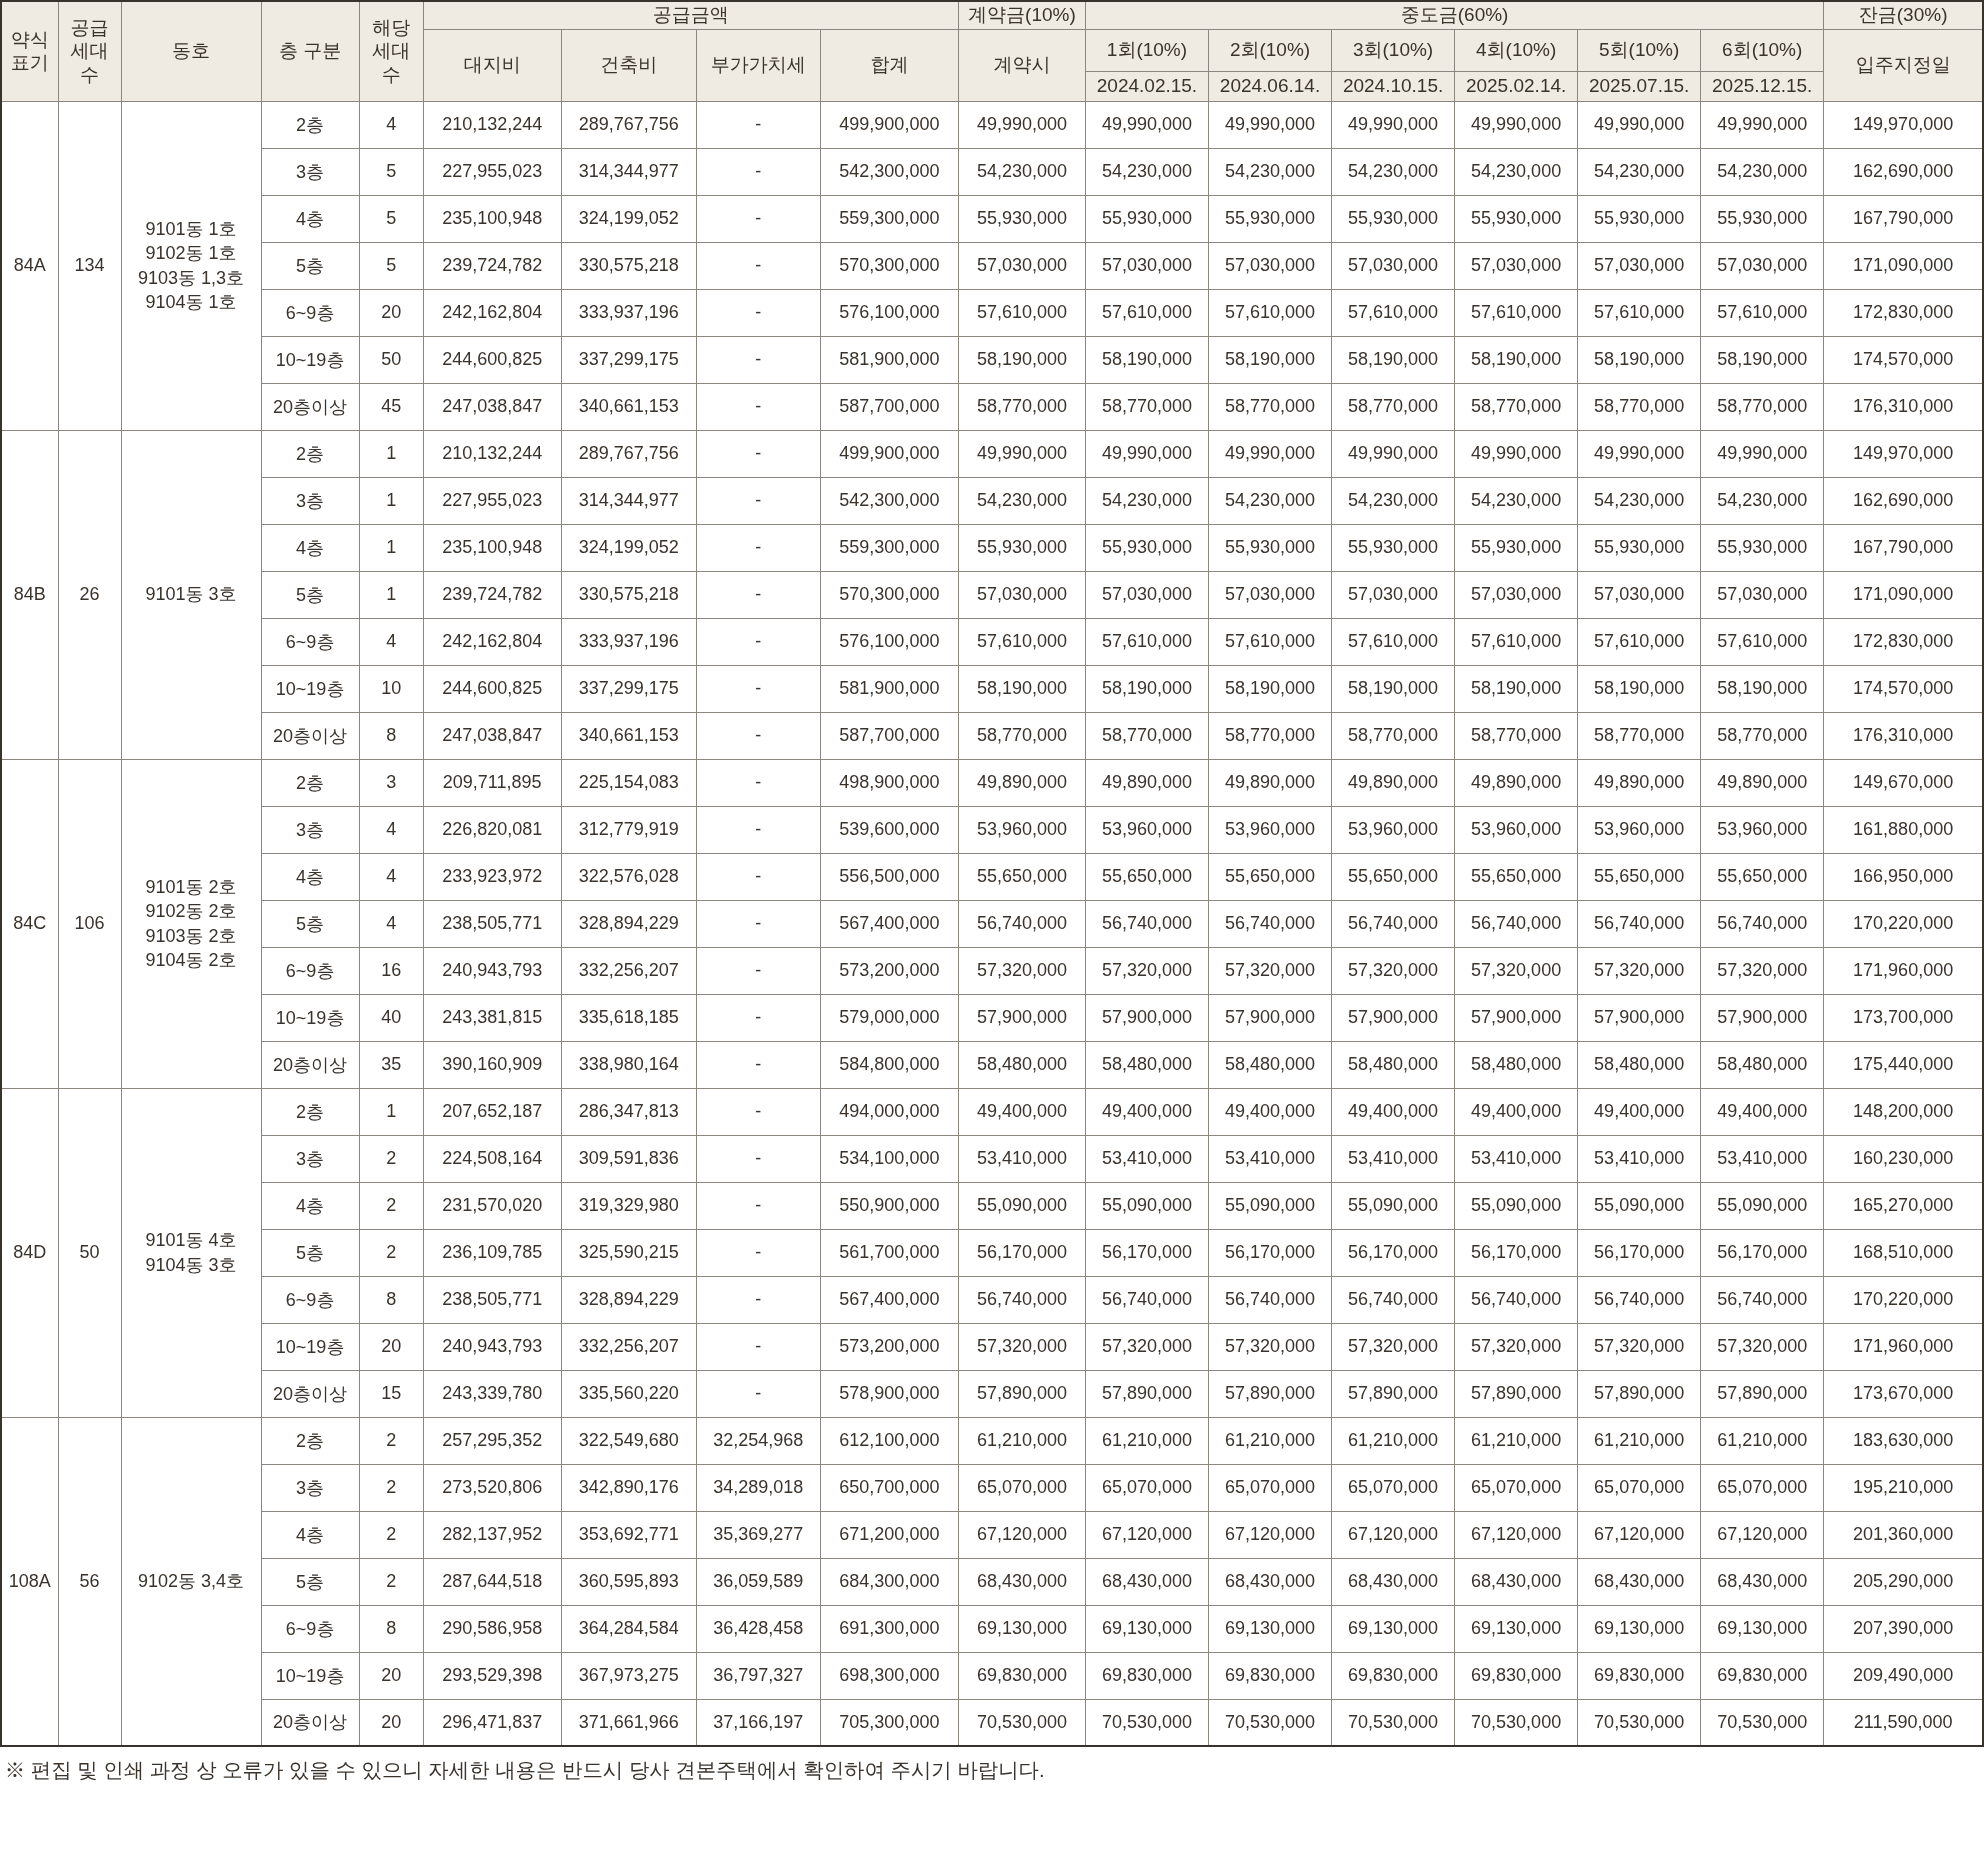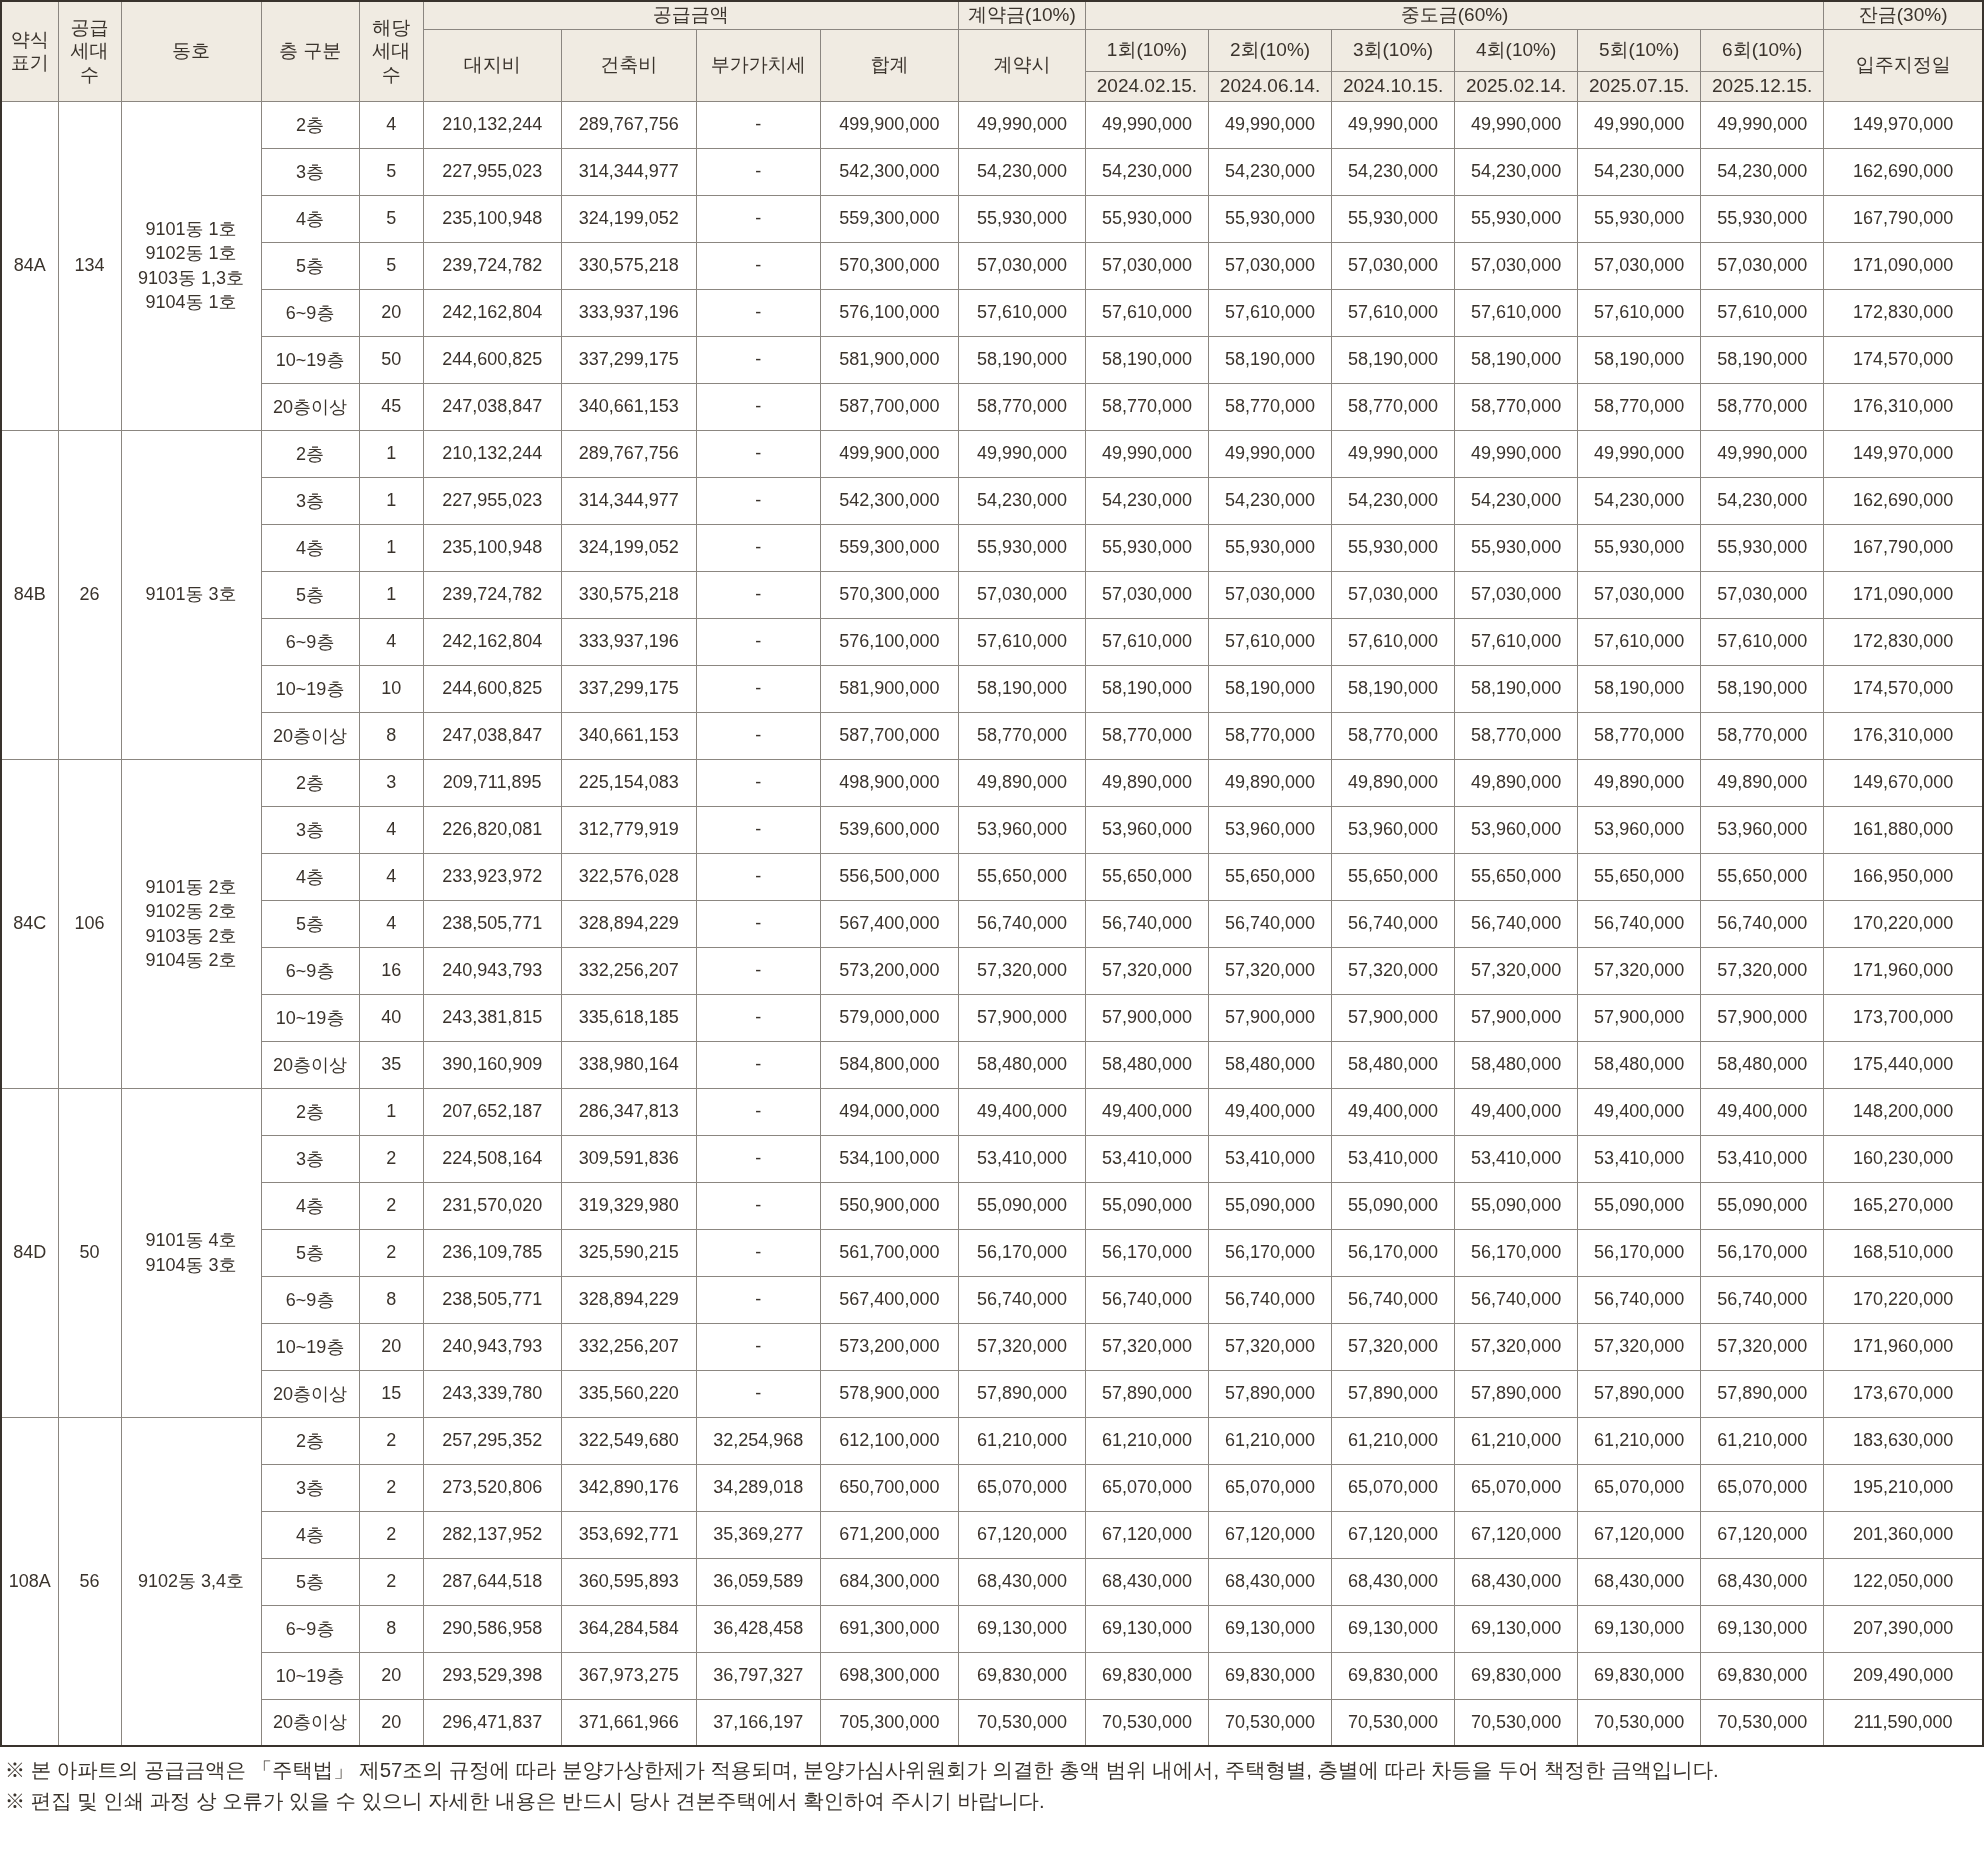--- a/index.html
+++ b/index.html
@@ -638,21 +638,21 @@
           <td>360,595,893</td>
           <td>36,059,589</td>
           <td>684,300,000</td>
           <td>68,430,000</td>
           <td>68,430,000</td>
           <td>68,430,000</td>
           <td>68,430,000</td>
           <td>68,430,000</td>
           <td>68,430,000</td>
           <td>68,430,000</td>
-          <td>122,050,000</td>
+          <td>205,290,000</td>
         </tr>
         <tr>
           <td>6~9층</td>
           <td>8</td>
           <td>290,586,958</td>
           <td>364,284,584</td>
           <td>36,428,458</td>
           <td>691,300,000</td>
           <td>69,130,000</td>
           <td>69,130,000</td>
@@ -692,17 +692,16 @@
           <td>70,530,000</td>
           <td>70,530,000</td>
           <td>70,530,000</td>
           <td>70,530,000</td>
           <td>211,590,000</td>
         </tr>
       </tbody>
   </table>
 
   <div class="notes">
-    <div class="note-line">※ 본 아파트의 공급금액은 「주택법」 제57조의 규정에 따라 분양가상한제가 적용되며, 분양가심사위원회가 의결한 총액 범위 내에서, 주택형별, 층별에 따라 차등을 두어 책정한 금액입니다.</div>
     <div class="note-line">※ 편집 및 인쇄 과정 상 오류가 있을 수 있으니 자세한 내용은 반드시 당사 견본주택에서 확인하여 주시기 바랍니다.</div>
   </div>
 </div>
 
 
 </body></html>

